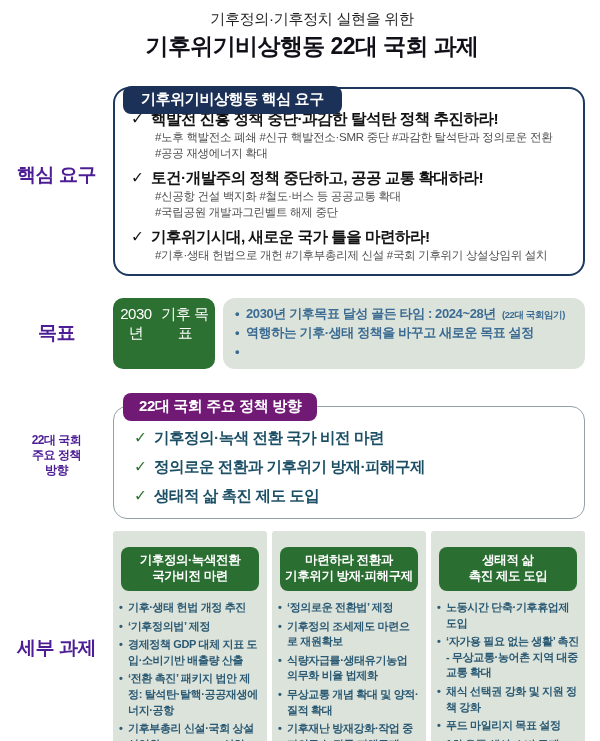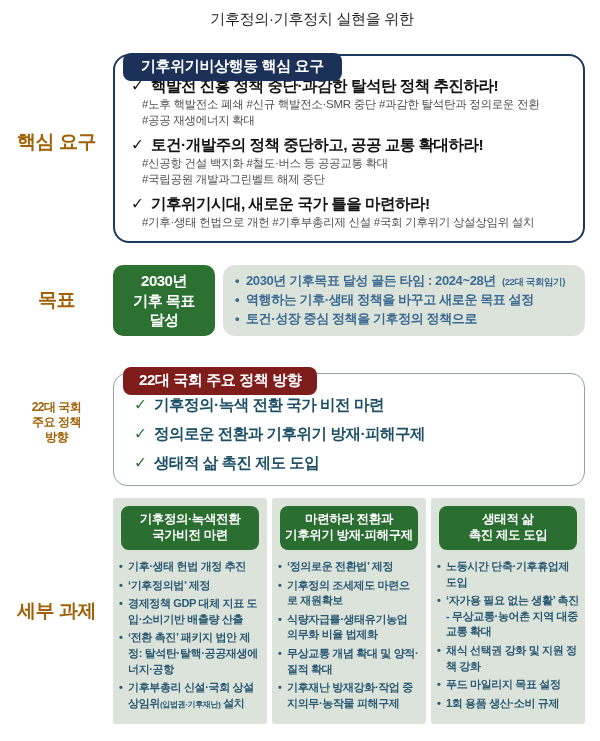--- a/index.html
+++ b/index.html
@@ -12,21 +12,21 @@
   .page { width:600px; height:741px; padding:10px 15px 0 0; }
 
   
   .hdr { text-align:center; padding-left:15px;margin-left:24px; }
   .hdr-sub { font-size:15px; color:#1f1f1f; letter-spacing:-0.3px; }
   .hdr-title { font-size:23px; font-weight:bold; color:#101018; letter-spacing:-0.6px; margin-top:2px; }
 
   
   .row { display:grid; grid-template-columns:113px 1fr; align-items:center; }
   .side-label {
-    text-align:center; font-weight:bold; color:#a16207;
+    text-align:center; font-weight:bold; color:#4c1d95;
     font-size:19px; letter-spacing:-0.5px; line-height:1.25;
   }
   .side-label .sl-line { display:block; }
   .row-policy .side-label { font-size:12px; }
 
   
   .row-core { margin-top:12px; }
   .core-wrap { position:relative; padding-top:13px; }
   .navy-badge {
     position:absolute; top:12px; left:10px; z-index:2;
@@ -35,78 +35,79 @@
   }
   .core-box {
     border:2.5px solid #1d3a5e; border-radius:16px;
     padding:20px 12px 10px 16px; background:#fff;
   }
   .demand { margin-bottom:7px; }
   .demand-head { display:flex; font-size:15.5px; font-weight:bold; color:#121212; letter-spacing:-0.5px; line-height:1.3; }
   .check { flex:none; width:20px; }
   .check-dark { color:#121212; }
   .check-green { color:#2c7132; }
-  .tags { margin-left:11px; font-size:11.5px; color:#4d4d4d; letter-spacing:-0.3px; line-height:1.35; margin-top:1px; }
+  .tags { margin-left:24px; font-size:11.5px; color:#4d4d4d; letter-spacing:-0.3px; line-height:1.35; margin-top:1px; }
 
   
   .row-goal { margin-top:22px; }
   .goal-content { display:flex; gap:8px; align-items:stretch; }
   .goal-green {
     flex:none; width:102px; background:#2c7132; border-radius:10px;
-    color:#fff; font-weight:bold; font-size:15px; line-height:1.28;
-    display:flex; flex-direction:column; justify-content:center; text-align:center;
+    color:#fff; font-weight:normal; font-size:15px; line-height:1.28;
+    display:flex; justify-content:center; text-align:center;
     letter-spacing:-0.5px; padding:6px 2px;
   }
   .goal-sage {
     flex:1; background:#dce3da; border-radius:12px;
     padding:7px 10px 7px 12px; display:flex; flex-direction:column; justify-content:center;
   }
   .goal-bullet { display:flex; font-size:13px; font-weight:bold; color:#3b6b92; letter-spacing:-0.4px; line-height:1.45; }
   .goal-bullet .b { flex:none; width:11px; }
   .goal-bullet .sm { font-size:9.5px; align-self:center; margin-left:6px; white-space:nowrap; }
 
   
   .row-policy { margin-top:24px; }
   .policy-wrap { position:relative; padding-top:13px; }
   .green-badge {
     position:absolute; top:0; left:10px; z-index:2;
-    background:#7f1d1d; color:#fff; font-weight:bold; font-size:15px;
-    letter-spacing:-0.4px; padding:4px 16px 5px; border-radius:8px;margin-top:7px;
+    background:#701a75; color:#fff; font-weight:bold; font-size:15px;
+    letter-spacing:-0.4px; padding:4px 16px 5px; border-radius:8px;
   }
   .policy-box {
     border:1.5px solid #93a1a8; border-radius:14px;
     padding:21px 14px 12px 20px; background:#fff;
   }
   .policy-item { display:flex; font-size:15.5px; font-weight:bold; color:#1c4f66; letter-spacing:-0.5px; line-height:1.3; margin-bottom:9px; }
   .policy-item:last-child { margin-bottom:0; }
 
   
   .row-detail { margin-top:12px; }
   .columns { display:grid; grid-template-columns:1fr 1fr 1fr; gap:5px; }
   .col { background:#dce3da; border-radius:3px; padding:7px 6px 10px; }
   .col-header {
     background:#2a6e32; border-radius:8px; color:#fff; font-weight:bold;
     font-size:12.5px; text-align:center; line-height:1.32; letter-spacing:-0.4px;
-    padding:5px 2px 6px; margin:1px 2px 9px;
+    padding:5px 2px 6px; margin:9px 2px 9px;
   }
   .col-list { list-style:none; }
   .col-list li {
     display:flex; font-size:11px; font-weight:bold; color:#2b5a74;
     letter-spacing:-0.35px; line-height:1.42; margin-bottom:3px;
   }
   .col-list .b { flex:none; width:9px; }
   .tiny { font-size:8px; }
 </style>
 </head>
 <body>
 
 <div class="page">
 
   <div class="hdr">
     <div class="hdr-sub">기후정의·기후정치 실현을 위한</div>
+    <div class="hdr-title">기후위기비상행동 22대 국회 과제</div>
   </div>
 
   <div class="row row-core">
     <div class="side-label">핵심 요구</div>
     <div class="core-wrap">
       <div class="navy-badge">기후위기비상행동 핵심 요구</div>
       <div class="core-box">
 
         <div class="demand">
           <div class="demand-head">
@@ -143,35 +144,33 @@
       </div>
     </div>
   </div>
 
   <div class="row row-goal">
     <div class="side-label">목표</div>
     <div class="goal-content">
       <div class="goal-green">
         <span>2030년</span>
         <span>기후 목표</span>
-        <span>달성</span>
       </div>
       <div class="goal-sage">
         <div class="goal-bullet">
           <span class="b">•</span>
           <span>2030년 기후목표 달성 골든 타임 : 2024~28년</span>
           <span class="sm">(22대 국회임기)</span>
         </div>
         <div class="goal-bullet">
           <span class="b">•</span>
           <span>역행하는 기후·생태 정책을 바꾸고 새로운 목표 설정</span>
         </div>
         <div class="goal-bullet">
           <span class="b">•</span>
-          <span>토건·성장 중심 정책을 기후정의 정책으로</span>
         </div>
       </div>
     </div>
   </div>
 
   <div class="row row-policy">
     <div class="side-label">
       <span class="sl-line">22대 국회</span>
       <span class="sl-line">주요 정책</span>
       <span class="sl-line">방향</span>

